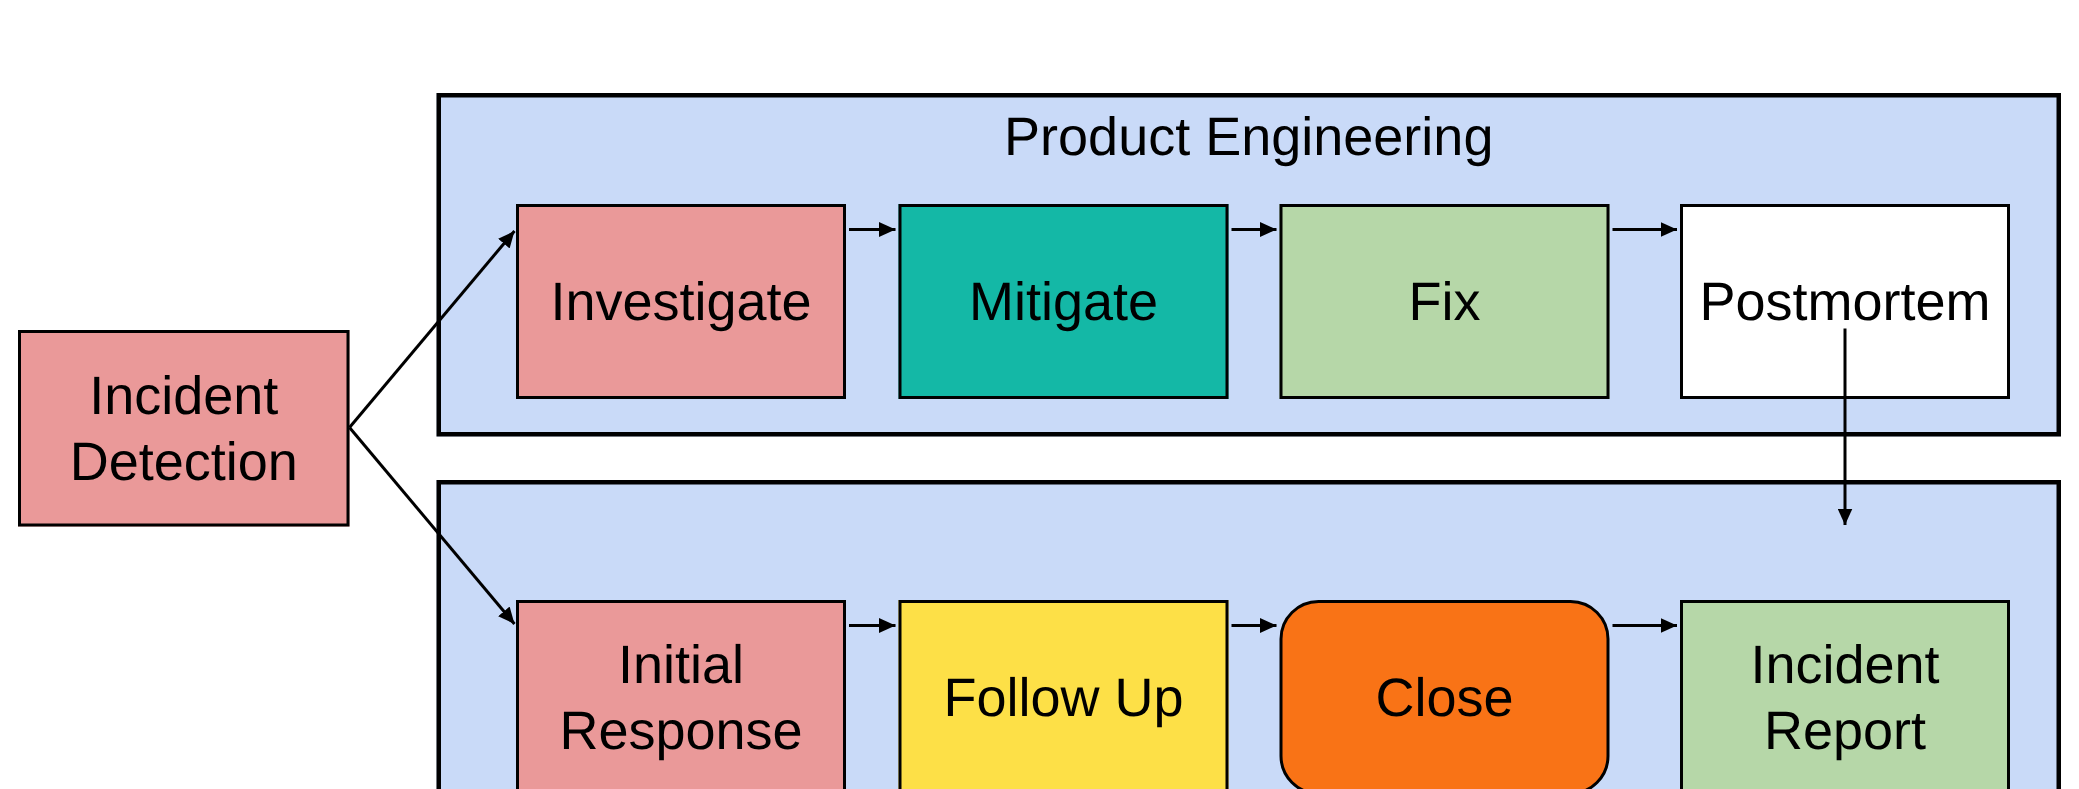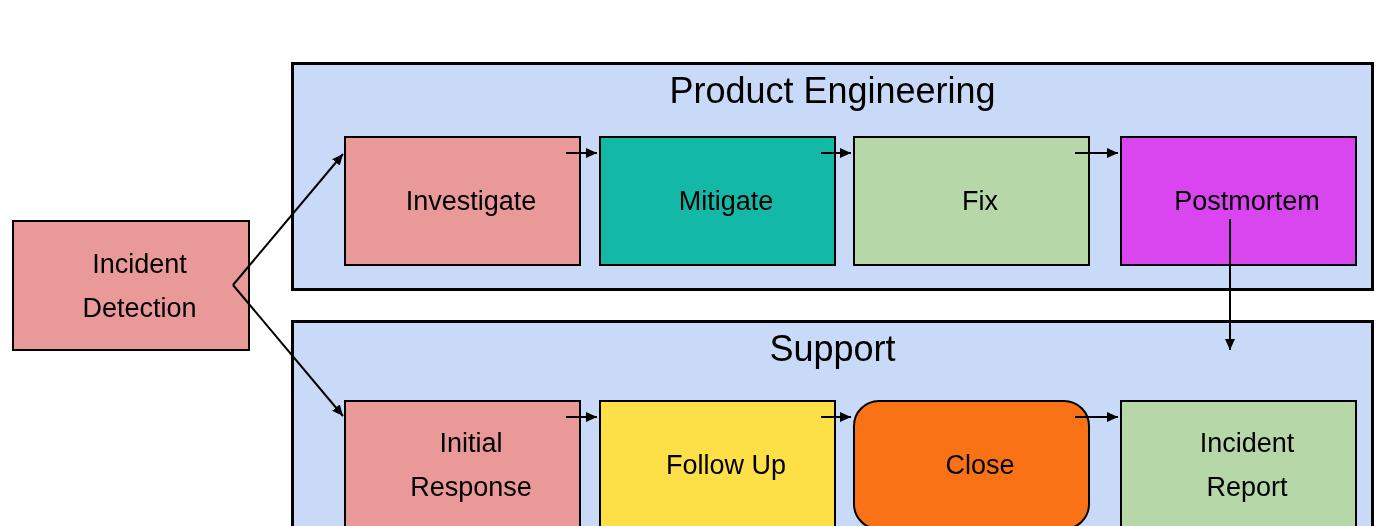--- a/index.html
+++ b/index.html
@@ -29,24 +29,23 @@
     line-height: 44px;
   }
   .node {
     position: absolute;
     border: 2px solid #000000;
     box-sizing: content-box;
     display: flex;
     align-items: center;
     justify-content: center;
     text-align: center;
-    font-size: 27px;
+    font-size: 36px;
     line-height: 44px;
     white-space: pre-line;
-    padding-left: 17px;
   }
   #node-detection { left: 12px; top: 220px; width: 217px; height: 127px; }
   .lane .node { top: 71px; width: 216px; height: 126px; }
   #lane-sup .node { top: 77px; }
   .c1 { left: 50px; }
   .c2 { left: 305px; }
   .c3 { left: 559px; }
   .c4 { left: 826px; }
   #arrows {
     position: absolute;
@@ -70,27 +69,26 @@
     <div class="lane-title">Product Engineering</div>
     <div class="node c1" style="background-color: rgb(234, 153, 153);">
       <span>Investigate</span>
     </div>
     <div class="node c2" style="background-color: #14b8a6;">
       <span>Mitigate</span>
     </div>
     <div class="node c3" style="background-color: rgb(182, 215, 168); text-align: center;">
       <span>Fix</span>
     </div>
-    <div class="node c4" style="background-color: #d946ef;">
+    <div class="node c4" style="background-color: #ffffff;">
       <span>Postmortem</span>
     </div>
   </div>
 
   <div class="lane" id="lane-sup" style="background-color: rgb(201, 218, 248);">
-    <div class="lane-title">Support</div>
     <div class="node c1" style="background-color: rgb(234, 153, 153);">
       <span>Initial
 Response</span>
     </div>
     <div class="node c2" style="background-color: #fde047;">
       <span>Follow Up</span>
     </div>
     <div class="node c3" style="background-color: #f97316; border-radius: 26px;">
       <span>Close</span>
     </div>

